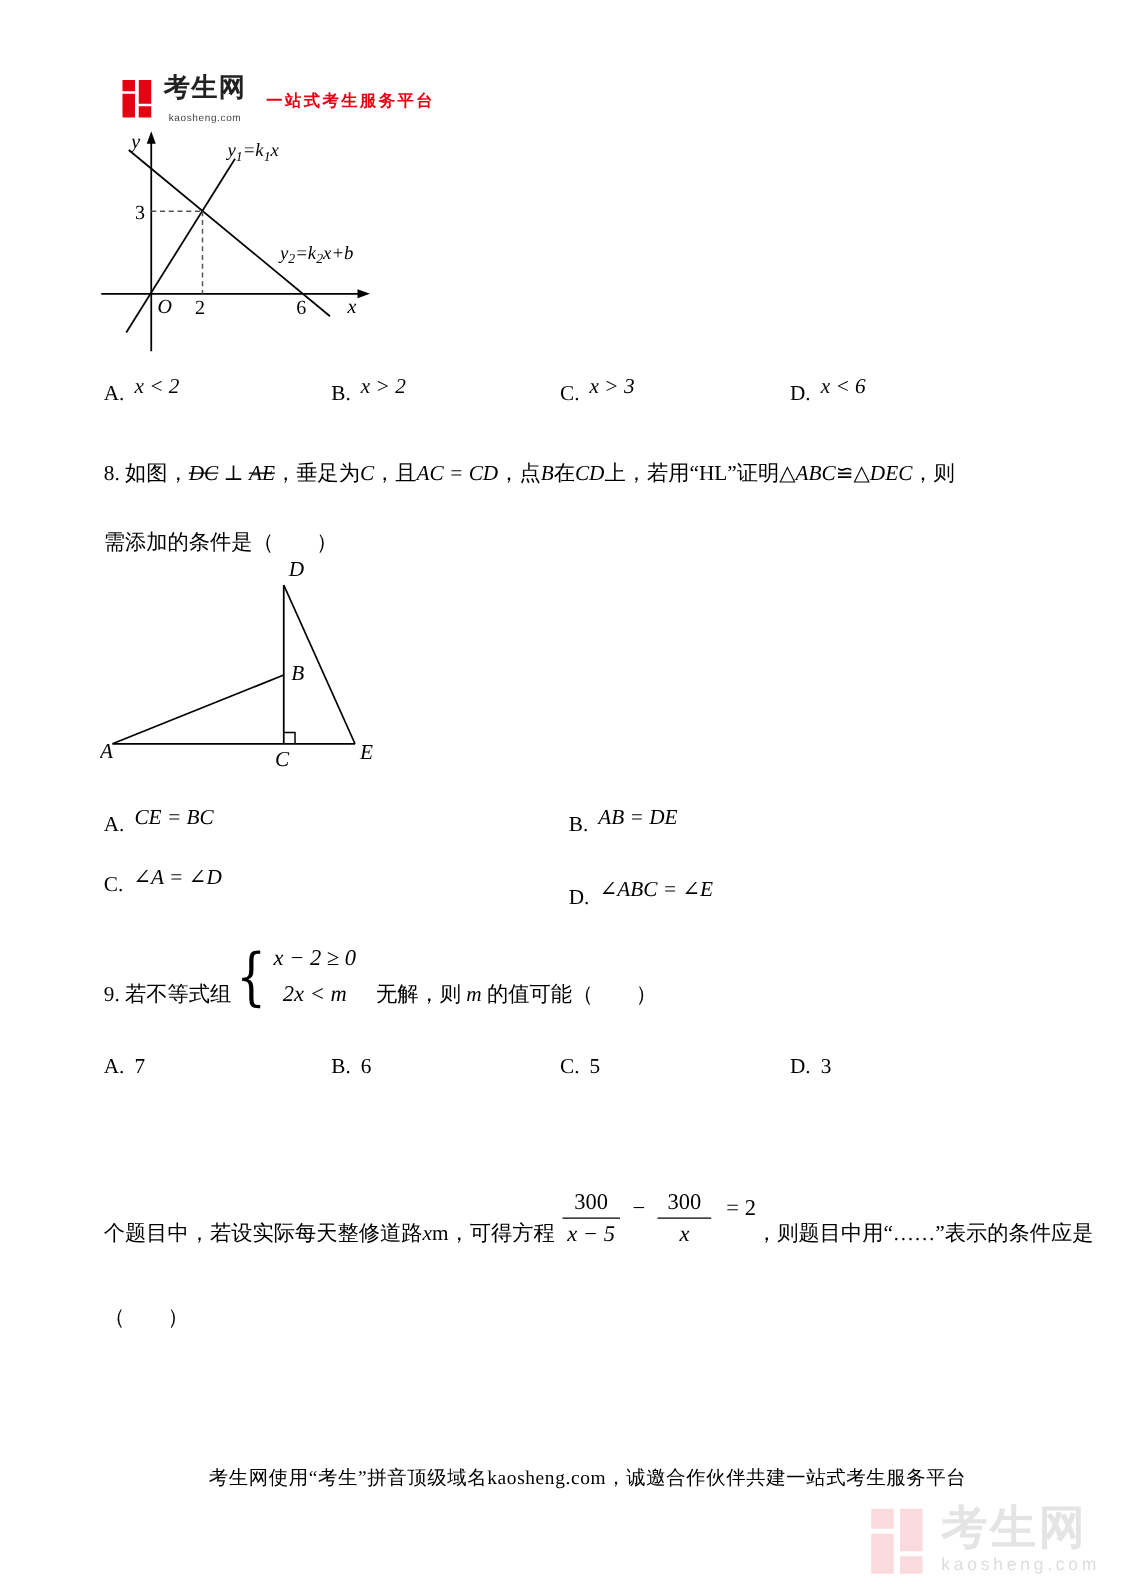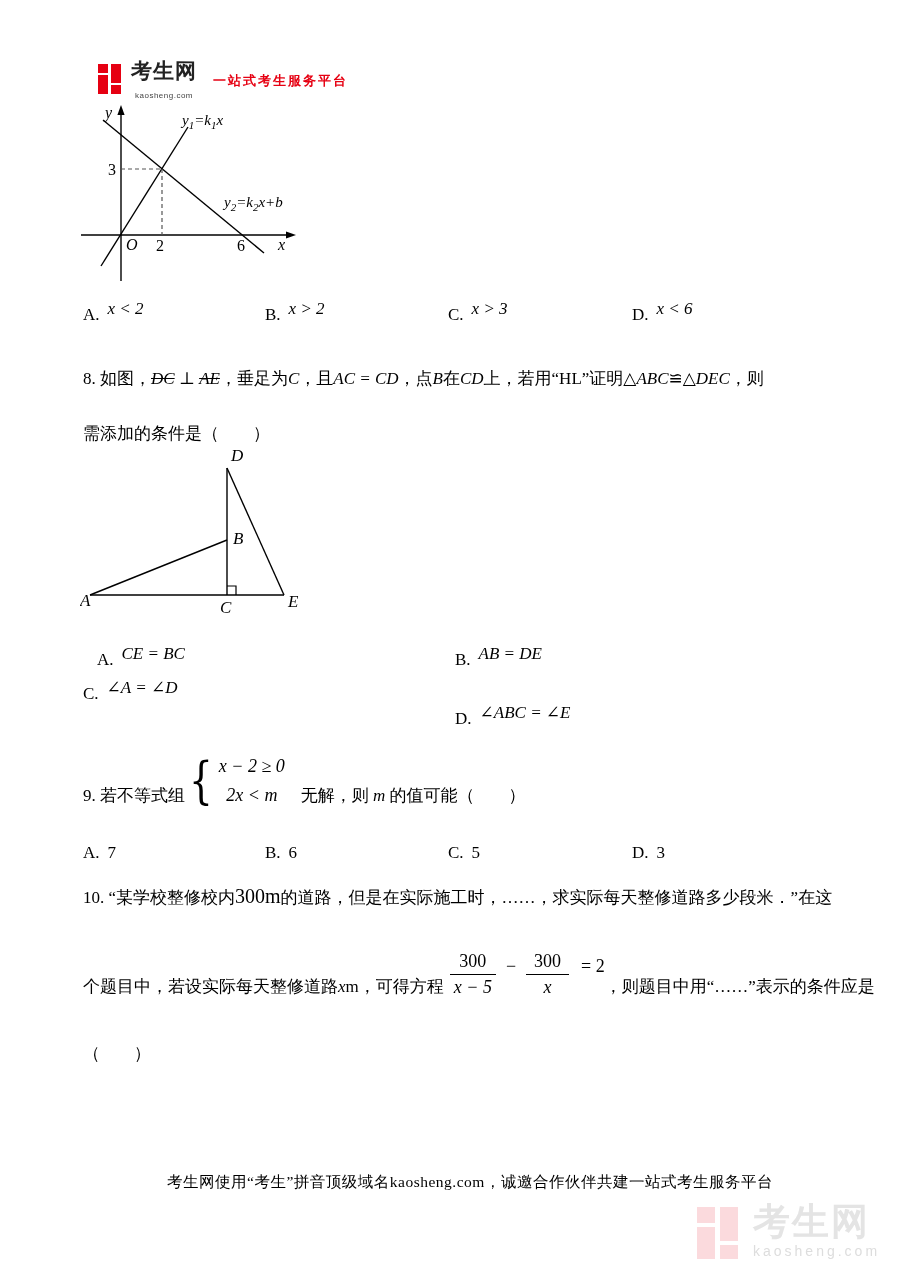--- a/index.html
+++ b/index.html
@@ -136,27 +136,27 @@
     <line x1="147" y1="25" x2="204" y2="152" stroke="#000" stroke-width="1.4"></line>
     <polyline points="147,143 156,143 156,152" fill="none" stroke="#000" stroke-width="1.2"></polyline>
     <text x="151" y="18" font-size="17" font-style="italic">D</text>
     <text x="153" y="101" font-size="17" font-style="italic">B</text>
     <text x="0" y="163" font-size="17" font-style="italic">A</text>
     <text x="140" y="170" font-size="17" font-style="italic">C</text>
     <text x="208" y="164" font-size="17" font-style="italic">E</text>
   </svg>
 
   <div>
-    <span class="abs opt" style="left:97px;top:650px;">
+    <span class="abs opt" style="left:83px;top:650px;">
       <span>A.</span><span class="val">CE = BC</span>
     </span>
     <span class="abs opt" style="left:455px;top:650px;">
       <span>B.</span><span class="val">AB = DE</span>
     </span>
-    <span class="abs opt" style="left:83px;top:683px;">
+    <span class="abs opt" style="left:83px;top:698px;">
       <span>C.</span><span class="val">∠A = ∠D</span>
     </span>
     <span class="abs opt" style="left:455px;top:708px;">
       <span>D.</span><span class="val">∠ABC = ∠E</span>
     </span>
   </div>
 
   <div class="abs q9-row" style="left:83px;top:752px;">
     <span class="q9-pre">9. 若不等式组</span>
     <span class="q9-brace">{</span>
@@ -175,21 +175,20 @@
       <span>B.</span><span class="val">6</span>
     </span>
     <span class="abs optnum" style="left:448px;top:843px;">
       <span>C.</span><span class="val">5</span>
     </span>
     <span class="abs optnum" style="left:632px;top:843px;">
       <span>D.</span><span class="val">3</span>
     </span>
   </div>
 
-  <div class="abs line" style="left:83px;top:886px;"><span>10. “某学校整修校内</span><span class="seg-n">300m</span><span>的道路，但是在实际施工时，……，求实际每天整修道路多少段米．”在这</span></div>
 
   <div class="abs eq-row" style="left:83px;top:938px;">
     <span class="eq-text line"><span>个题目中，若设实际每天整修道路</span><span class="seg-i">x</span><span>m，可得方程</span></span>
     <span class="frac">
       <span class="num">300</span>
       <span class="den">x − 5</span>
     </span>
     <span class="eq-op">−</span>
     <span class="frac">
       <span class="num">300</span>

